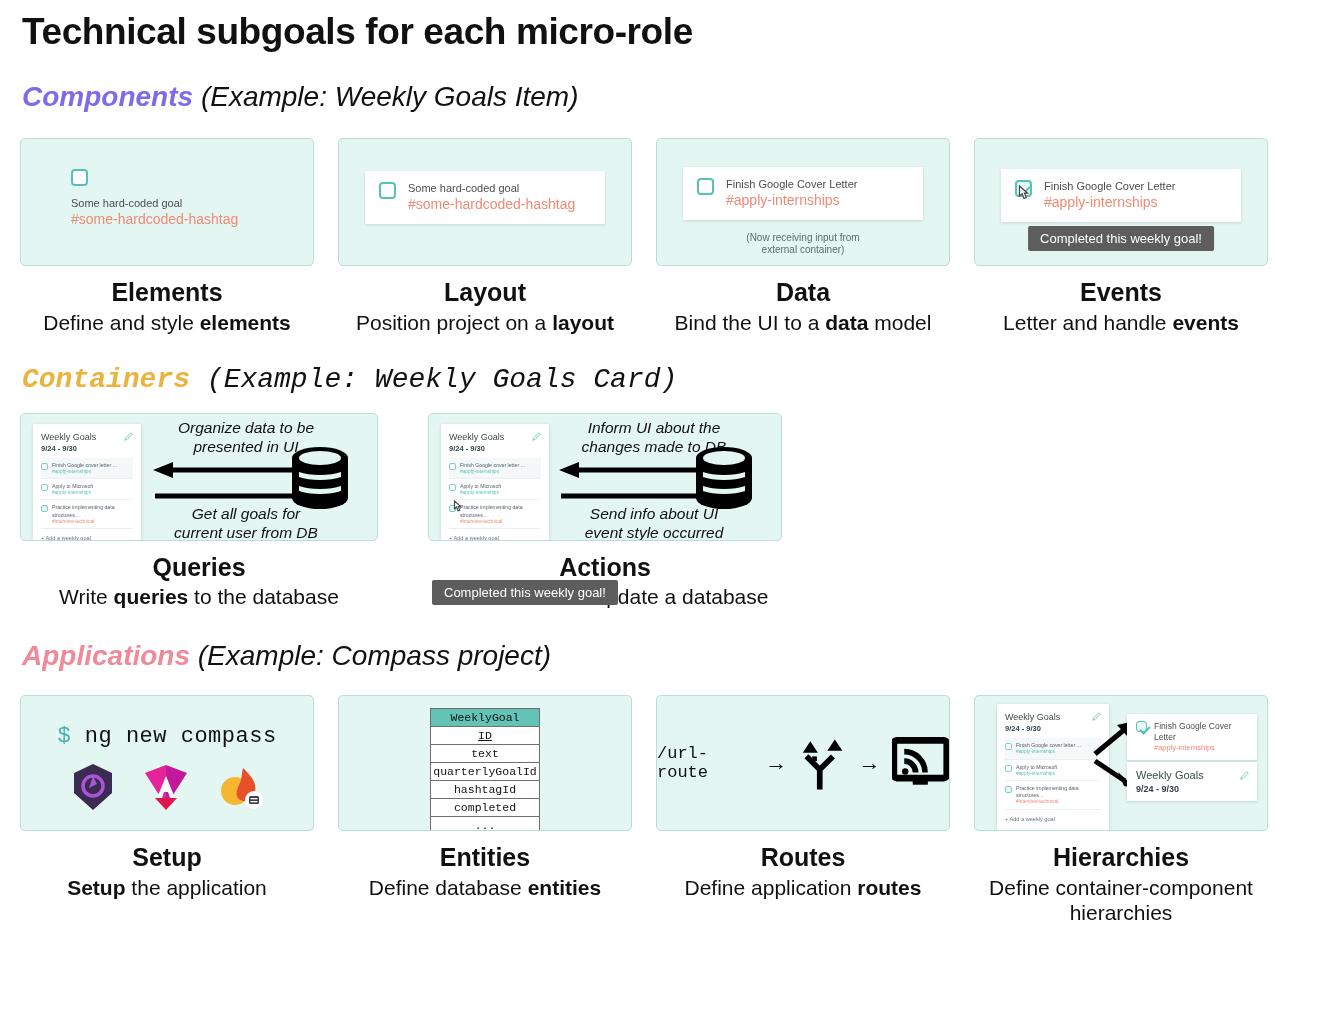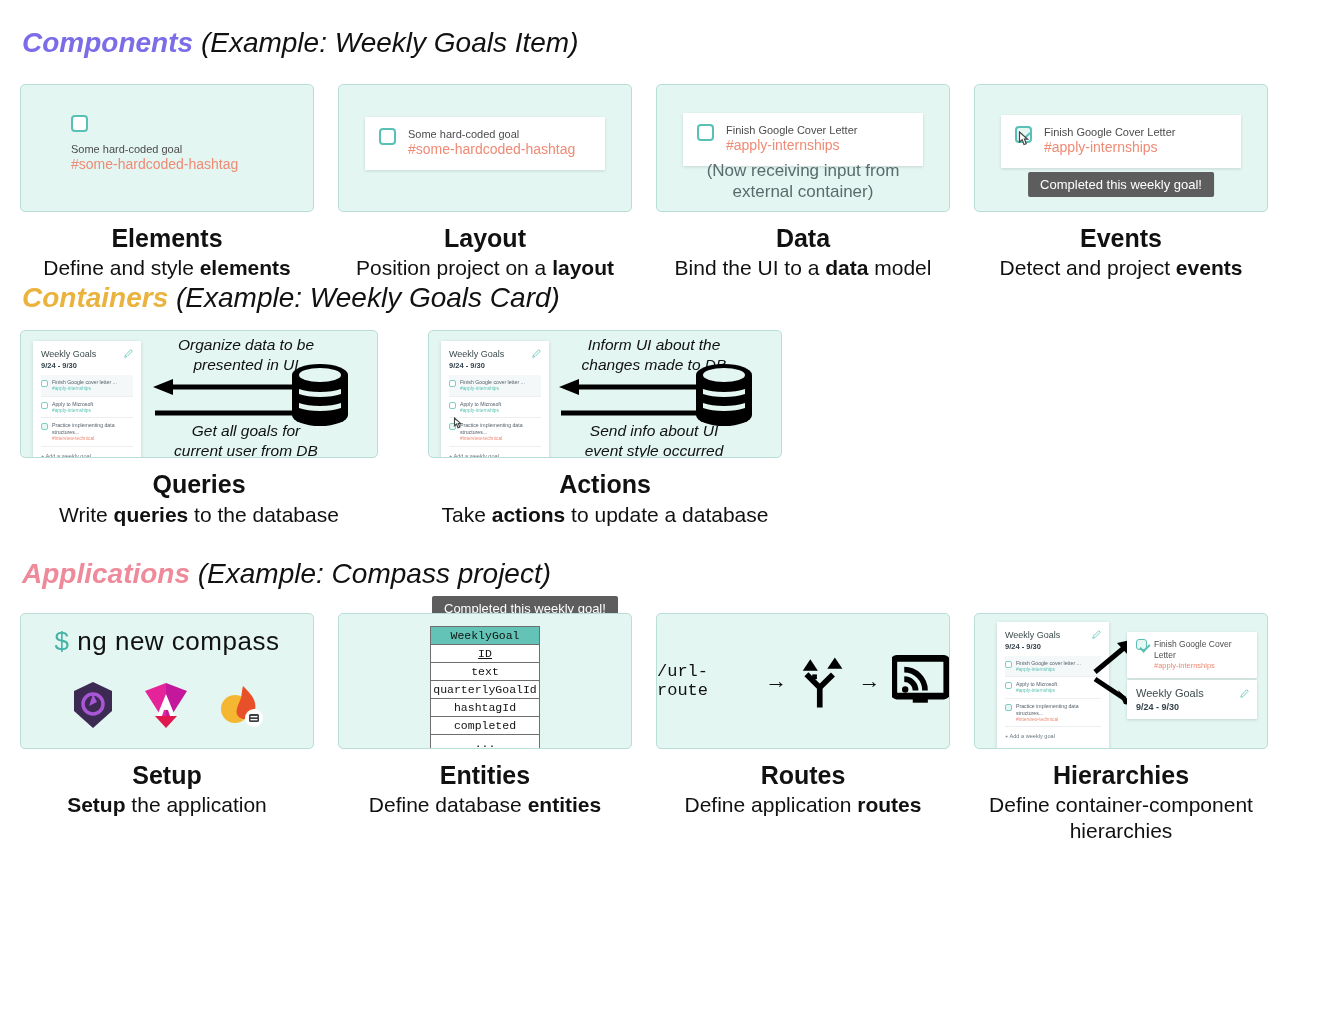--- a/index.html
+++ b/index.html
@@ -73,21 +73,21 @@
   .white-card{
     background:#ffffff; box-shadow:0 1px 3px rgba(0,0,0,0.13);
     display:flex; align-items:flex-start; gap:12px;
     padding:11px 14px;
   }
   .wc-pos{ position:absolute; left:26px; right:26px; top:32px; }
   .wc-pos-d{ position:absolute; left:26px; right:26px; top:28px; }
 
   .sub-note{
     position:absolute; left:0; right:0; bottom:8px; text-align:center;
-    font-size:17px; color:#5a6b6b; line-height:1.25;
+    font-size:10px; color:#5a6b6b; line-height:1.25;
   }
 
   .toast{
     position:absolute; background:#5d5d5d; color:#ffffff;
     font-size:13px; padding:5px 12px; border-radius:2px; white-space:nowrap;
   }
   .toast-ev{ left:50%; transform:translateX(-50%); bottom:14px; }
 
   .cursor-ic{ position:absolute; left:40px; top:46px; width:18px;height:20px; }
 
@@ -120,22 +120,22 @@
   .arrow-label{
     position:absolute; font-style:italic; font-size:15.5px; text-align:center; line-height:1.25; color:#111;
   }
   .db-icon{ position:absolute; }
 
   
   .row-apps{ display:flex; gap:24px; margin-top:22px; }
   .panel-app{ height:136px; }
 
   .term{
-    position:absolute; left:0; right:0; top:12px; text-align:center;
-    font-family:Liberation Sans, sans-serif; font-size:26px; letter-spacing:0.5px;
+    position:absolute; left:0; right:0; top:28px; text-align:center;
+    font-family:Liberation Mono, monospace; font-size:22px; letter-spacing:0.5px;
   }
   .term .dollar{ color:#46b3a6; }
   .logos{ position:absolute; left:0; right:0; top:66px; display:flex; justify-content:center; gap:26px; align-items:center;}
 
   .ent-table{
     position:absolute; left:50%; transform:translateX(-50%); top:12px;
     border:1px solid #6f6f6f; background:#fff;
     font-family:"Liberation Mono", monospace; font-size:11.5px; width:110px;
   }
   .ent-table .th{
@@ -160,20 +160,21 @@
   .hs-t{ font-size:8.5px; color:#4c4c4c; line-height:1.3;}
   .hs-h{ font-size:7.5px; color:#ef8a74; line-height:1.3;}
   .hs-title{ font-size:11px; color:#3d4b4b; }
   .hs-date{ font-size:9px; color:#33424a; font-weight:bold; margin-top:3px;}
 </style>
 </head>
 <body>
 
 <div class="slide">
 
+  <div class="page-title">Technical subgoals for each micro-role</div>
 
   <div class="section-head" style="margin-top:26px;">
     <span class="sect-name" style="color:#7c6ce8;">Components</span>
     <span class="sect-example">(Example: Weekly Goals Item)</span>
   </div>
 
   <div class="row-components">
 
     <div class="col">
       <div class="panel panel-c">
@@ -234,26 +235,26 @@
             <div class="goal-hash">#apply-internships</div>
           </div>
         </div>
         <svg class="cursor-ic" viewBox="0 0 20 22">
           <path d="M5 1 L5 12 L8 9.5 L10 15 L12.5 14 L10.5 9 L14 9 Z" fill="#ffffff" stroke="#444" stroke-width="1.3"></path>
         </svg>
         <div class="toast toast-ev">Completed this weekly goal!</div>
       </div>
       <div class="cap-title">Events</div>
       <div class="cap-sub">
-        <span>Detect and project </span><b>events</b>
+        <span>Letter and handle </span><b>events</b>
       </div>
     </div>
   </div>
 
-  <div class="section-head" style="">
+  <div class="section-head" style="margin-top:28px;font-family:Liberation Mono, monospace;">
     <span class="sect-name" style="color:#eab33e;">Containers</span>
     <span class="sect-example">(Example: Weekly Goals Card)</span>
   </div>
 
   <div class="row-containers">
 
     <div class="cap-q">
       <div class="panel panel-q">
 
         <div class="mini-card">

